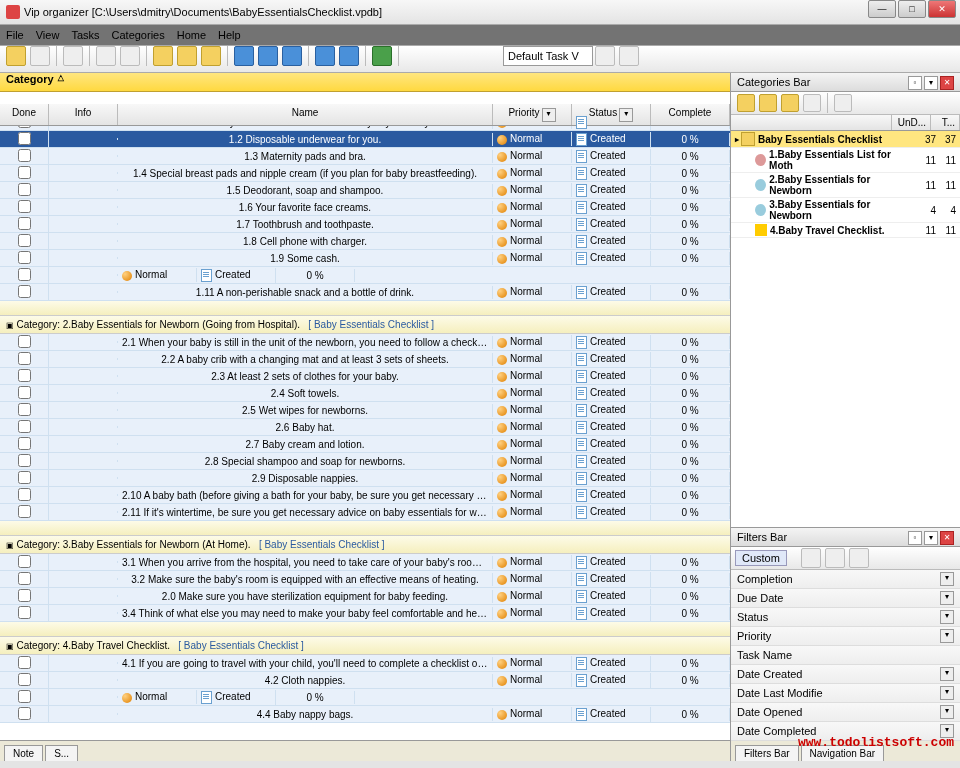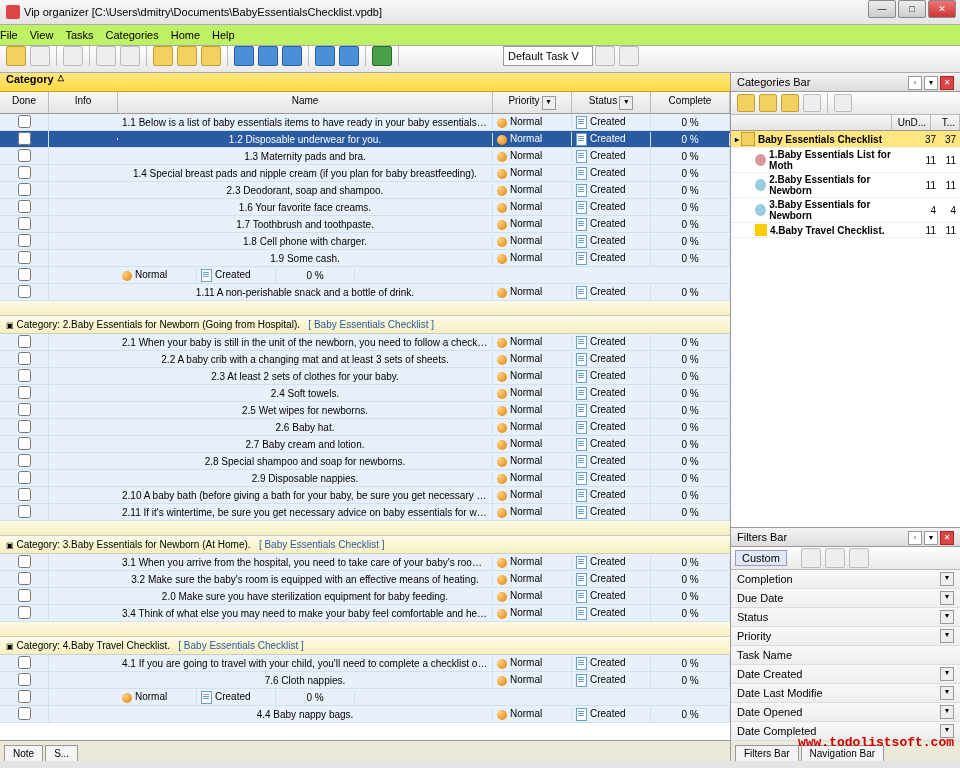--- a/index.html
+++ b/index.html
@@ -1,34 +1,34 @@
 <!DOCTYPE html>
 <html><head>
 <meta charset="utf-8">
 <style>
 html,body{margin:0;padding:0;font-family:Tahoma,Arial,sans-serif;font-size:11px;color:#000;background:#e4e4e4;overflow:hidden;width:960px;height:768px}
 .titlebar{height:24px;background:linear-gradient(#f7f7f7,#e4e4e4);border-bottom:1px solid #aaa;display:flex;align-items:center;padding-left:6px;position:relative}
 .titlebar .icon{width:14px;height:14px;background:#d44;border-radius:2px;margin-right:4px}
 .winbtns{position:absolute;right:4px;top:0;display:flex}
 .winbtn{width:26px;height:16px;margin-left:2px;background:linear-gradient(#eee,#ccc);border:1px solid #888;border-radius:2px;display:flex;align-items:center;justify-content:center;font-size:9px}
 .winbtn.close{background:linear-gradient(#e77,#c33);color:#fff}
-.menubar{height:20px;background:#bef264;border-bottom:1px solid #aaa;display:flex;align-items:center;}
+.menubar{height:20px;background:#737373;border-bottom:1px solid #aaa;display:flex;align-items:center;padding-left:6px}
 .menubar span{margin-right:12px}
 .toolbar{height:26px;background:linear-gradient(#fff,#e8e8e8);border-bottom:1px solid #aaa;display:flex;padding:0 4px}
 .tbtn{width:18px;height:18px;margin:0 2px;background:#f4d060;border:1px solid #c0a030;border-radius:2px}
 .tbtn.blue{background:#4a90d9;border-color:#2a60a0}
 .tbtn.green{background:#4aa04a;border-color:#2a702a}
 .tbtn.plain{background:#eee;border-color:#bbb}
 .tsep{width:1px;height:20px;background:#bbb;margin:0 4px}
 .dropdown{height:18px;border:1px solid #999;background:#fff;padding:0 4px;min-width:80px;display:flex;align-items:center}
 .mainarea{display:flex;height:688px}
 .left{width:730px;display:flex;flex-direction:column;border-right:1px solid #999}
 .grouphdr{background:linear-gradient(#ffe680,#ffd940);border-bottom:1px solid #c0a030;height:18px;display:flex;align-items:flex-start;padding:0 6px;font-weight:bold}
 .gridwrap{flex:1;overflow:auto;background:#fff;font-size:10px}
-.colhdr{display:flex;background:linear-gradient(#f8f8f8,#e4e4e4);border-bottom:1px solid #999;position:sticky;top:0}
+.colhdr{display:flex;background:linear-gradient(#f8f8f8,#e4e4e4);border-bottom:1px solid #999;position:sticky;top:12px}
 .colhdr>div{border-right:1px solid #bbb;padding:3px 4px;text-align:center}
 .c-done{width:40px}.c-info{width:60px}.c-name{flex:1;text-align:center}.c-pri{width:70px}.c-stat{width:70px}.c-comp{width:70px}
 .cathdr{background:linear-gradient(#fdfbe8,#f5efbe);border-bottom:1px solid #ccc;padding:3px 6px}
 .cathdr .b{color:#2a5aa0}
 .row{display:flex;border-bottom:1px solid #cfe0f0;height:16px;align-items:center;background:#e8f0fa}
 .row.sel{background:#2a5aa0;color:#fff}
 .row>div{border-right:1px solid #cfe0f0;padding:1px 4px;overflow:hidden;white-space:nowrap;text-overflow:ellipsis}
 .row .c-done input{margin:0}
 .dot{display:inline-block;width:10px;height:10px;border-radius:50%;background:radial-gradient(circle at 30% 30%,#ffd080,#e08000);margin-right:3px;vertical-align:middle}
 .doc{display:inline-block;width:9px;height:11px;background:#fff;border:1px solid #6aa0d0;margin-right:3px;vertical-align:middle;position:relative}
@@ -163,21 +163,21 @@
             <div class="c-done" style="text-align:center"><input type="checkbox" style=""></div>
             <div class="c-info"></div>
             <div class="c-name">1.4 Special breast pads and nipple cream (if you plan for baby breastfeeding).</div>
             <div class="c-pri"><span class="dot"></span>Normal</div>
             <div class="c-stat"><span class="doc"></span>Created</div>
             <div class="c-comp" style="text-align:center">0 %</div>
           </div>
           <div class="row">
             <div class="c-done" style="text-align:center"><input type="checkbox" style=""></div>
             <div class="c-info"></div>
-            <div class="c-name">2.3 Deodorant, soap and shampoo.</div>
+            <div class="c-name">1.5 Deodorant, soap and shampoo.</div>
             <div class="c-pri"><span class="dot"></span>Normal</div>
             <div class="c-stat"><span class="doc"></span>Created</div>
             <div class="c-comp" style="text-align:center">0 %</div>
           </div>
           <div class="row">
             <div class="c-done" style="text-align:center"><input type="checkbox" style=""></div>
             <div class="c-info"></div>
             <div class="c-name">1.6 Your favorite face creams.</div>
             <div class="c-pri"><span class="dot"></span>Normal</div>
             <div class="c-stat"><span class="doc"></span>Created</div>
@@ -352,21 +352,21 @@
             <div class="c-done" style="text-align:center"><input type="checkbox" style=""></div>
             <div class="c-info"></div>
             <div class="c-name">4.1 If you are going to travel with your child, you'll need to complete a checklist of things your baby will need</div>
             <div class="c-pri"><span class="dot"></span>Normal</div>
             <div class="c-stat"><span class="doc"></span>Created</div>
             <div class="c-comp" style="text-align:center">0 %</div>
           </div>
           <div class="row">
             <div class="c-done" style="text-align:center"><input type="checkbox" style=""></div>
             <div class="c-info"></div>
-            <div class="c-name">7.6 Cloth nappies.</div>
+            <div class="c-name">4.2 Cloth nappies.</div>
             <div class="c-pri"><span class="dot"></span>Normal</div>
             <div class="c-stat"><span class="doc"></span>Created</div>
             <div class="c-comp" style="text-align:center">0 %</div>
           </div>
           <div class="row">
             <div class="c-done" style="text-align:center"><input type="checkbox" style=""></div>
             <div class="c-info"></div>
             <div class="c-pri"><span class="dot"></span>Normal</div>
             <div class="c-stat"><span class="doc"></span>Created</div>
             <div class="c-comp" style="text-align:center">0 %</div>

